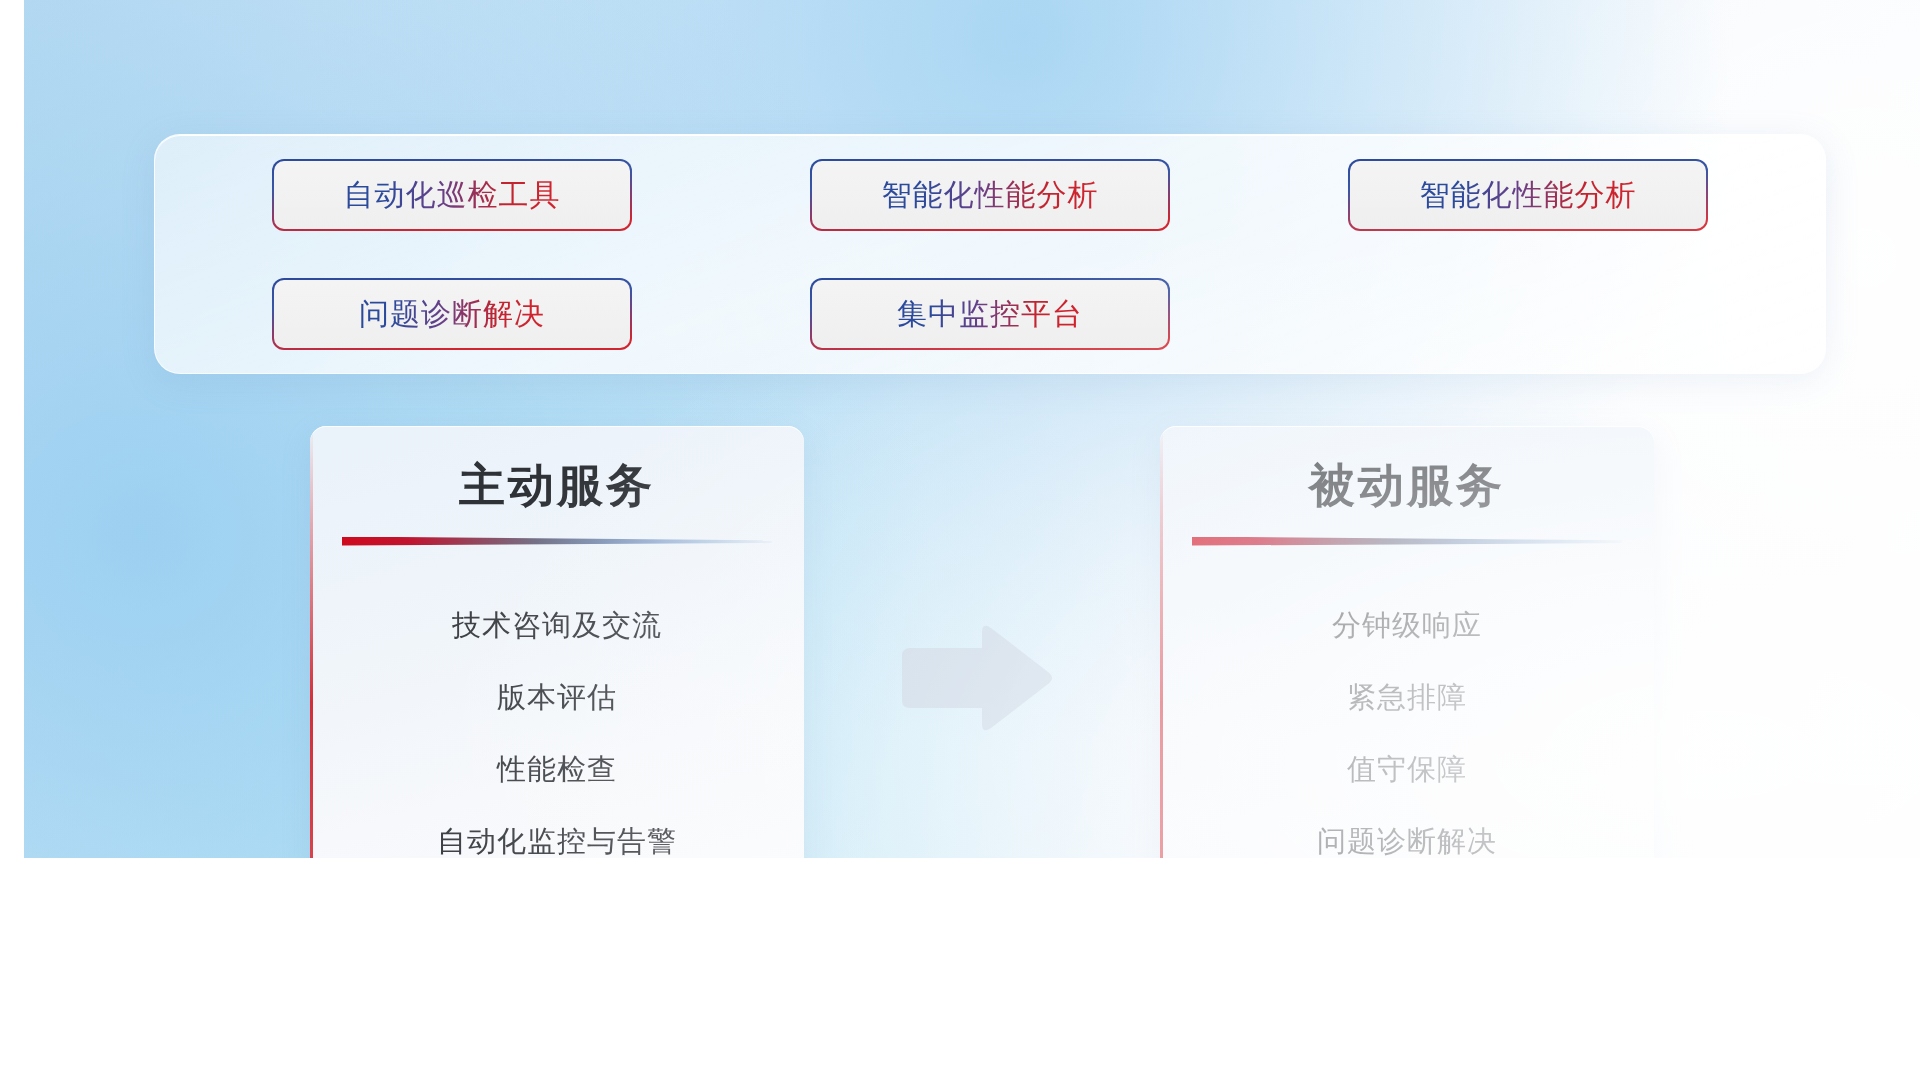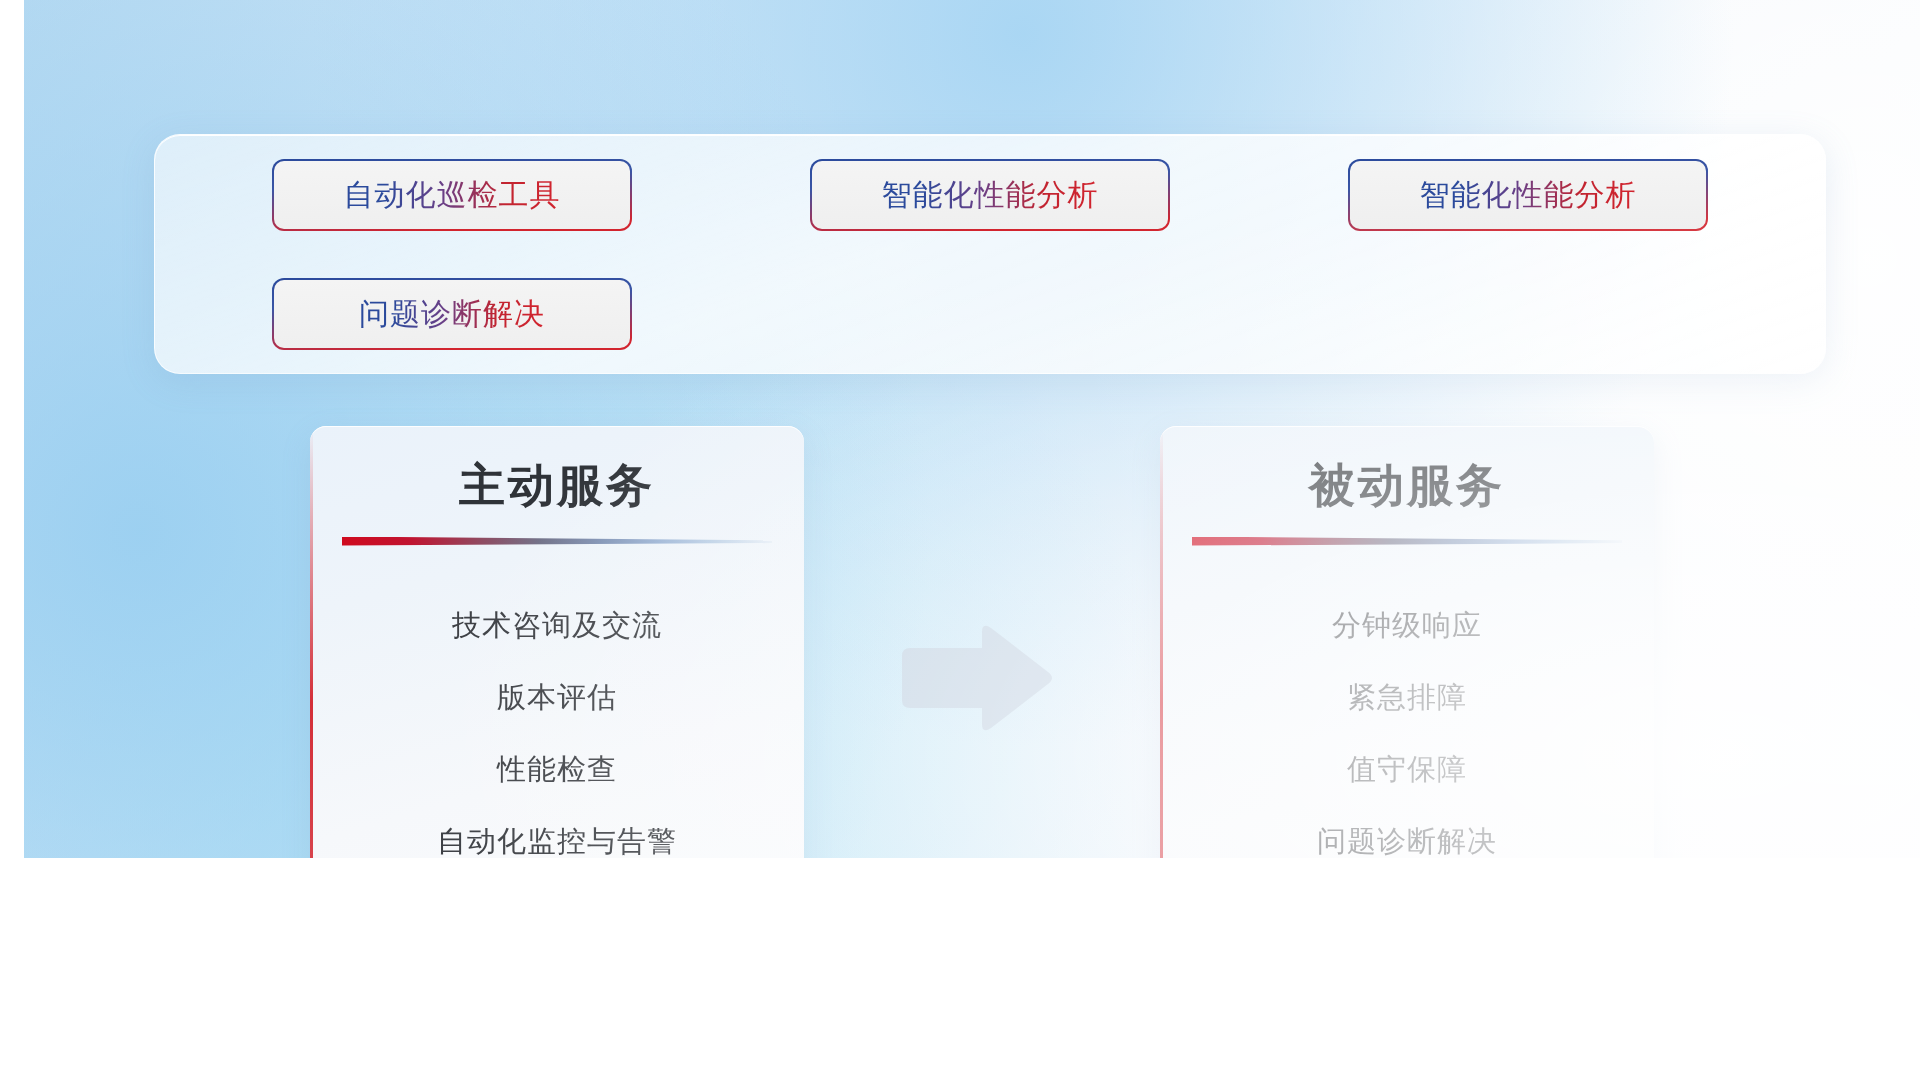--- a/index.html
+++ b/index.html
@@ -196,20 +196,23 @@
     </div>
 
     <div class="pill">
       <span class="pill-label">智能化性能分析</span>
     </div>
 
     <div class="pill">
       <span class="pill-label">问题诊断解决</span>
     </div>
 
+    <div class="pill">
+      <span class="pill-label">集中监控平台</span>
+    </div>
 
   </div>
 
   <div class="card card-left">
     <div class="card-accent-left"></div>
     <div class="card-accent-bottom"></div>
 
     <div class="card-title">主动服务</div>
 
     <div class="card-divider">

